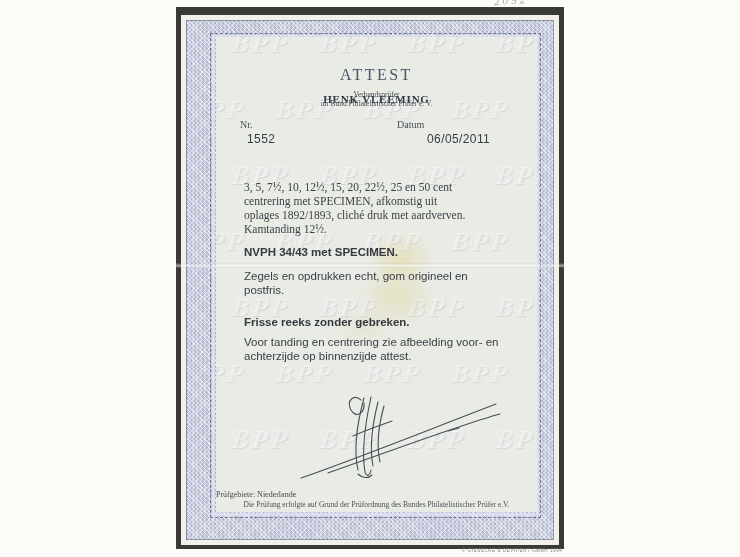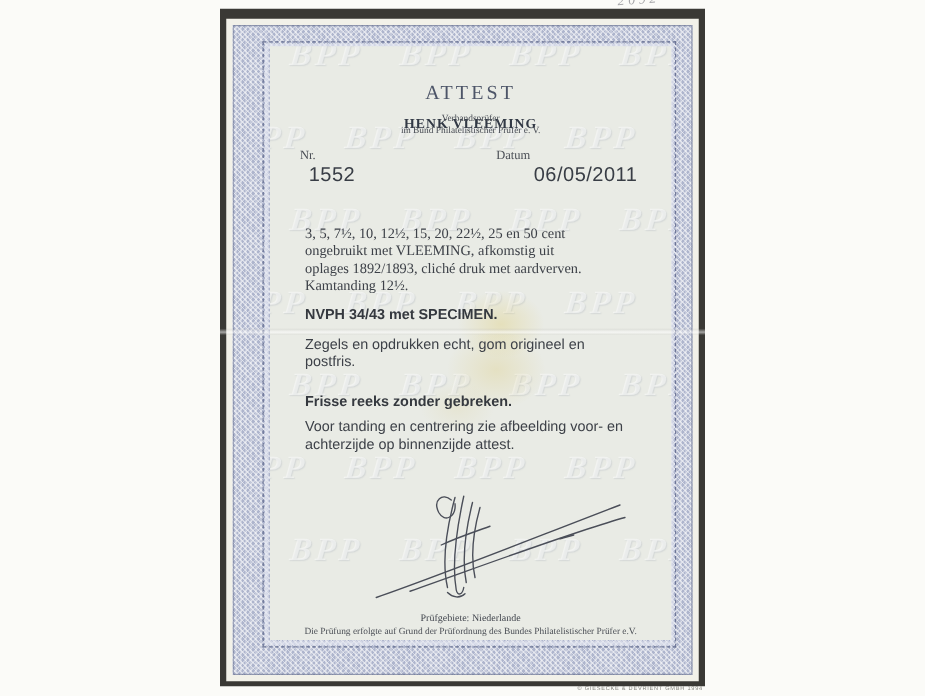--- a/index.html
+++ b/index.html
@@ -48,33 +48,33 @@
   
   .tb{position:absolute;left:0;right:0;text-align:center;z-index:3;}
   .attest{top:13px;font-size:16px;letter-spacing:2.5px;color:#4d5568;font-weight:normal;margin:16px;}
   .name{top:40px;font-size:11px;font-weight:bold;letter-spacing:.8px;color:#323945;margin:16px;}
   .small{font-size:7.5px;color:#474b53;line-height:8px;}
   .role{top:54px;} .org{top:63px;} .addr{top:71px;}
 
   .nr-row{position:absolute;top:82px;left:0;right:0;height:32px;z-index:3;}
   .nr{position:absolute;left:24px;} .datum{position:absolute;left:181px;}
   .lbl{display:block;font-size:10px;color:#4a4e55;}
-  .val{display:block;font-family:"Liberation Sans",sans-serif;font-size:16px;color:#383d45;
+  .val{display:block;font-family:"Liberation Sans",sans-serif;font-size:12px;color:#383d45;
        letter-spacing:.4px;margin-top:2px;}
   .nr .val{margin-left:7px;} .datum .val{margin-left:30px;}
 
   .body-text{position:absolute;left:28px;right:12px;z-index:3;text-align:left;
        font-family:"Liberation Sans",sans-serif;font-size:11.5px;line-height:14px;color:#3d4148;}
   .b{font-weight:bold;color:#35393f;}
   .heading{top:117px;} .para{top:143px;font-family:Liberation Serif, serif;} .nvph{top:208px;} .zegels{top:232px;}
   .frisse{top:278px;} .voor{top:298px;}
 
   .sig{position:absolute;left:82px;top:353px;z-index:3;}
 
-  .fa{position:absolute;bottom:13px;left:0;right:0;text-align:center;
+  .fa{position:absolute;bottom:13px;left:0;right:0;
       font-size:8px;color:#43474f;z-index:3;}
   .fl{position:absolute;bottom:3px;left:0;right:0;text-align:center;
       font-size:7.5px;color:#4a4e55;z-index:3;}
 
   .micro{position:absolute;left:462px;top:548px;font-family:"Liberation Sans",sans-serif;
       font-size:4.5px;letter-spacing:.6px;color:#85857f;}
 </style>
 </head>
 <body>
 
@@ -133,21 +133,21 @@
             </div>
             <div class="datum">
               <span class="lbl">Datum</span>
               <span class="val">06/05/2011</span>
             </div>
           </div>
 
 
           <div class="body-text para">
             <span>3, 5, 7½, 10, 12½, 15, 20, 22½, 25 en 50 cent</span><br>
-            <span>ongebruikt met VLEEMING, afkomstig uit</span><br>
+            <span>centrering met SPECIMEN, afkomstig uit</span><br>
             <span>oplages 1892/1893, cliché druk met aardverven.</span><br>
             <span>Kamtanding 12½.</span>
           </div>
 
           <div class="body-text nvph b">NVPH 34/43 met SPECIMEN.</div>
 
           <div class="body-text frisse b">Frisse reeks zonder gebreken.</div>
 
           <div class="body-text zegels">
             <span>Zegels en opdrukken echt, gom origineel en</span><br>

